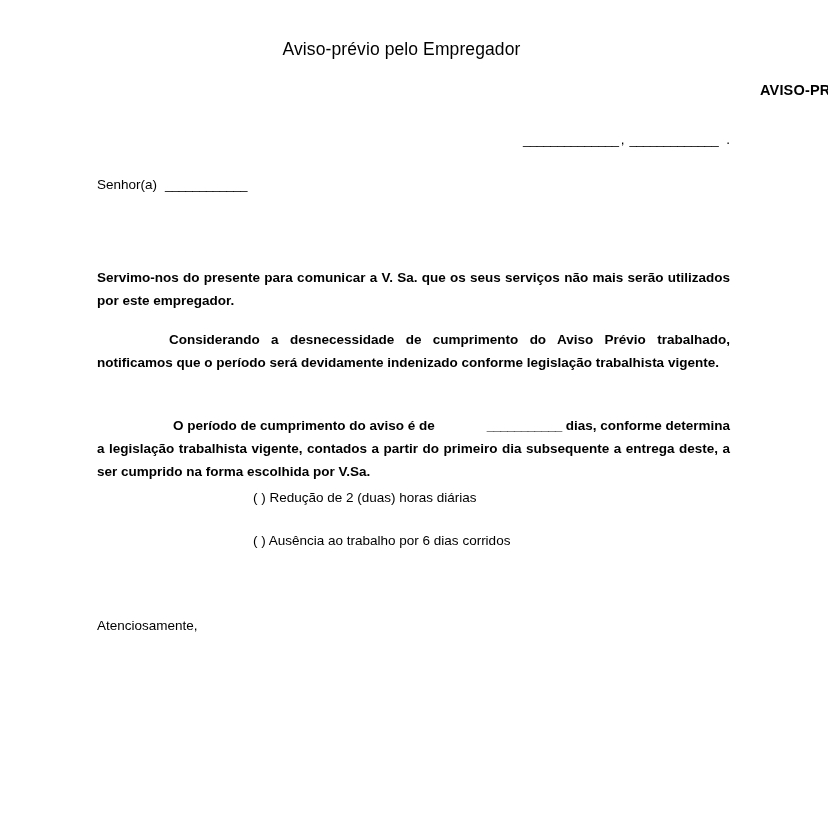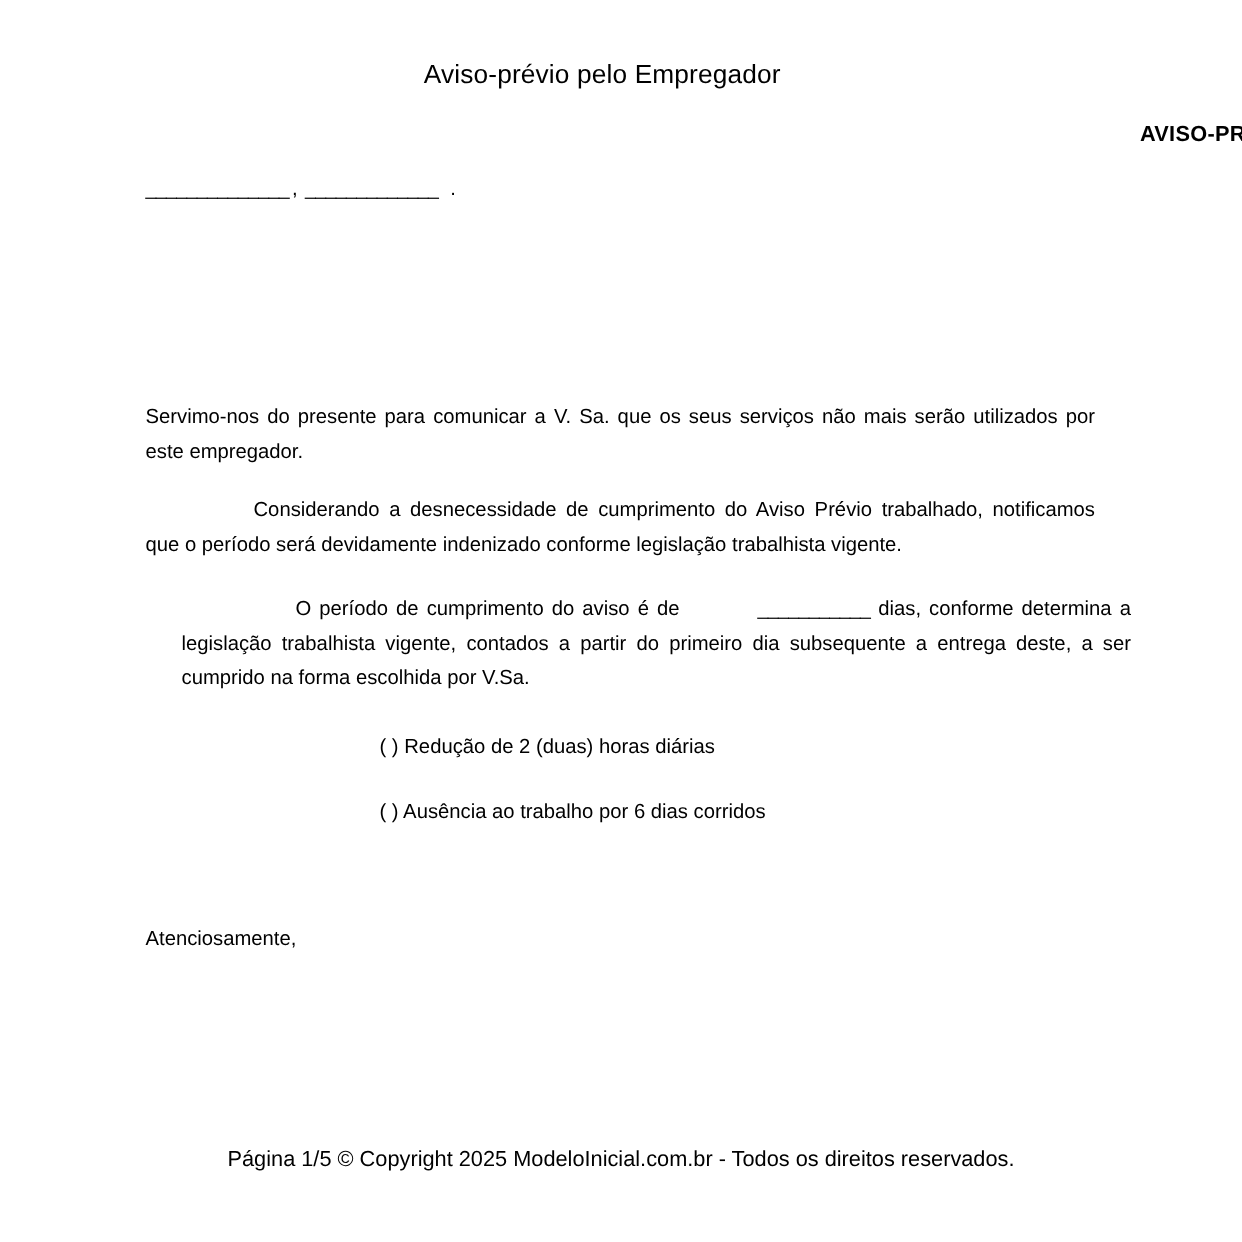--- a/index.html
+++ b/index.html
@@ -50,23 +50,24 @@
   }
 
   .blank {
     font-family: "Liberation Sans", sans-serif;
     letter-spacing: -0.4px;
   }
 
   
   .date-line {
     position: absolute;
-    top: 116px;
+    top: 130px;
     left: 97px;
     width: 633px;
+    text-align: right;
     font-size: 13.5px;
     line-height: 20px;
     white-space: nowrap;
   }
   .date-line .blank { font-size: 13px; }
   .date-line .sep { padding: 0 5px 0 2px; }
   .date-line .dot { padding-left: 8px; }
 
   
   .addressee {
@@ -81,24 +82,25 @@
 
   
   .para {
     position: absolute;
     left: 97px;
     width: 633px;
     font-size: 13.5px;
     line-height: 23px;
     text-align: justify;
     text-justify: inter-word;
+    font-weight: bold;
   }
   .para.p1 { top: 266px; }
   .para.p2 { top: 328px; text-indent: 72px; }
-  .para.p3 { top: 394px; text-indent: 76px; margin-left: 24px; }
+  .para.p3 { top: 414px; text-indent: 76px; }
   .para .wide-gap { display: inline-block; width: 52px; }
   .para .inline-blank { font-size: 13px; letter-spacing: -0.4px; }
 
   
   .option {
     position: absolute;
     left: 225px;
     font-size: 13.5px;
     line-height: 22px;
     white-space: nowrap;
@@ -147,32 +149,34 @@
 <div class="page">
 
   <div class="doc-title">Aviso-prévio pelo Empregador</div>
 
   <div class="doc-subtitle">AVISO-PRÉVIO</div>
 
   <div class="date-line">
     <span class="blank">______________</span><span class="sep">,</span><span class="blank">_____________</span><span class="dot">.</span>
   </div>
 
+  <div class="addressee">
+    <span>Senhor(a)</span><span class="blank">____________</span>
+  </div>
 
   <div class="para p1">Servimo-nos do presente para comunicar a V. Sa. que os seus serviços não mais serão utilizados por este empregador.</div>
 
   <div class="para p2">Considerando a desnecessidade de cumprimento do Aviso Prévio trabalhado, notificamos que o período será devidamente indenizado conforme legislação trabalhista vigente.</div>
 
   <div class="para p3">
     <span>O período de cumprimento do aviso é de</span><span class="wide-gap"></span><span class="inline-blank">___________</span>
     <span>dias, conforme determina a legislação trabalhista vigente, contados a partir do primeiro dia subsequente a entrega deste, a ser cumprido na forma escolhida por V.Sa.</span>
   </div>
 
   <div class="option o1">( ) Redução de 2 (duas) horas diárias</div>
 
   <div class="option o2">( ) Ausência ao trabalho por 6 dias corridos</div>
 
   <div class="closing">Atenciosamente,</div>
 
 
-  <div class="footer">Página 1/5 © Copyright 2025 ModeloInicial.com.br - Todos os direitos reservados.</div>
 
 </div>
 
 </body></html>

